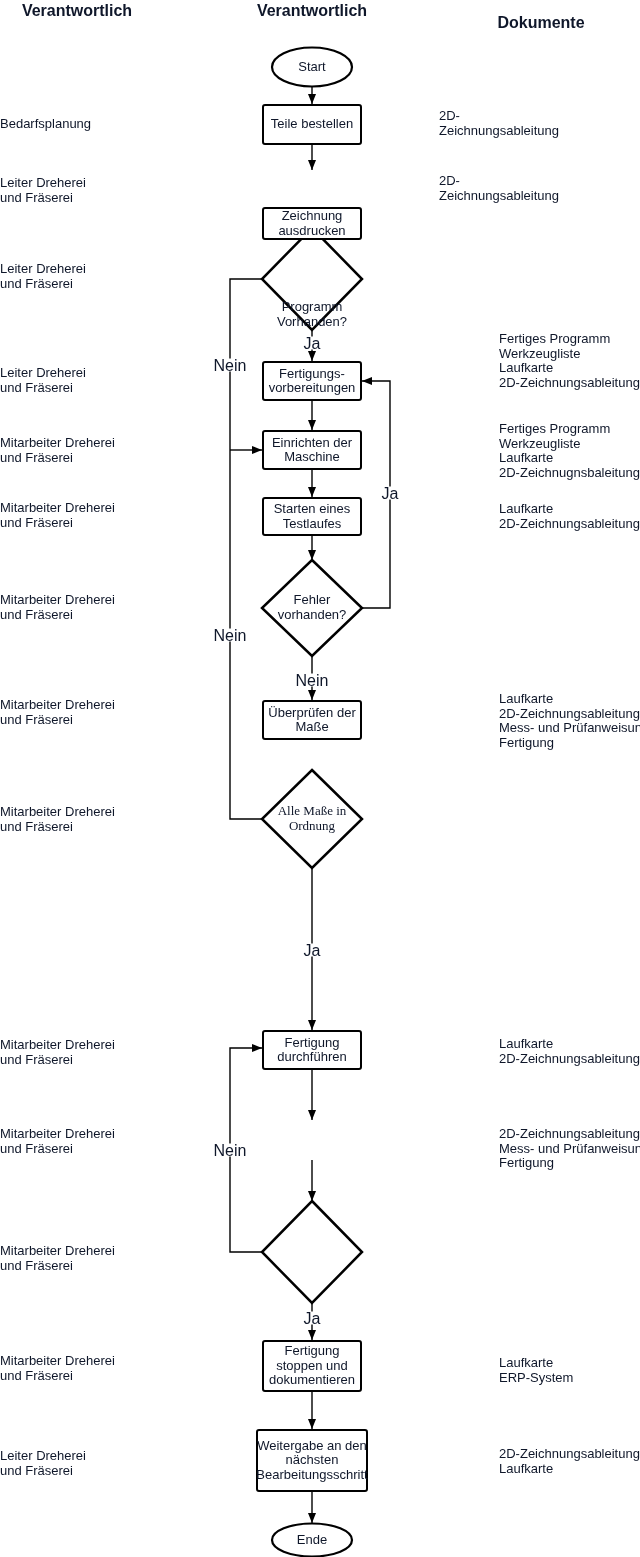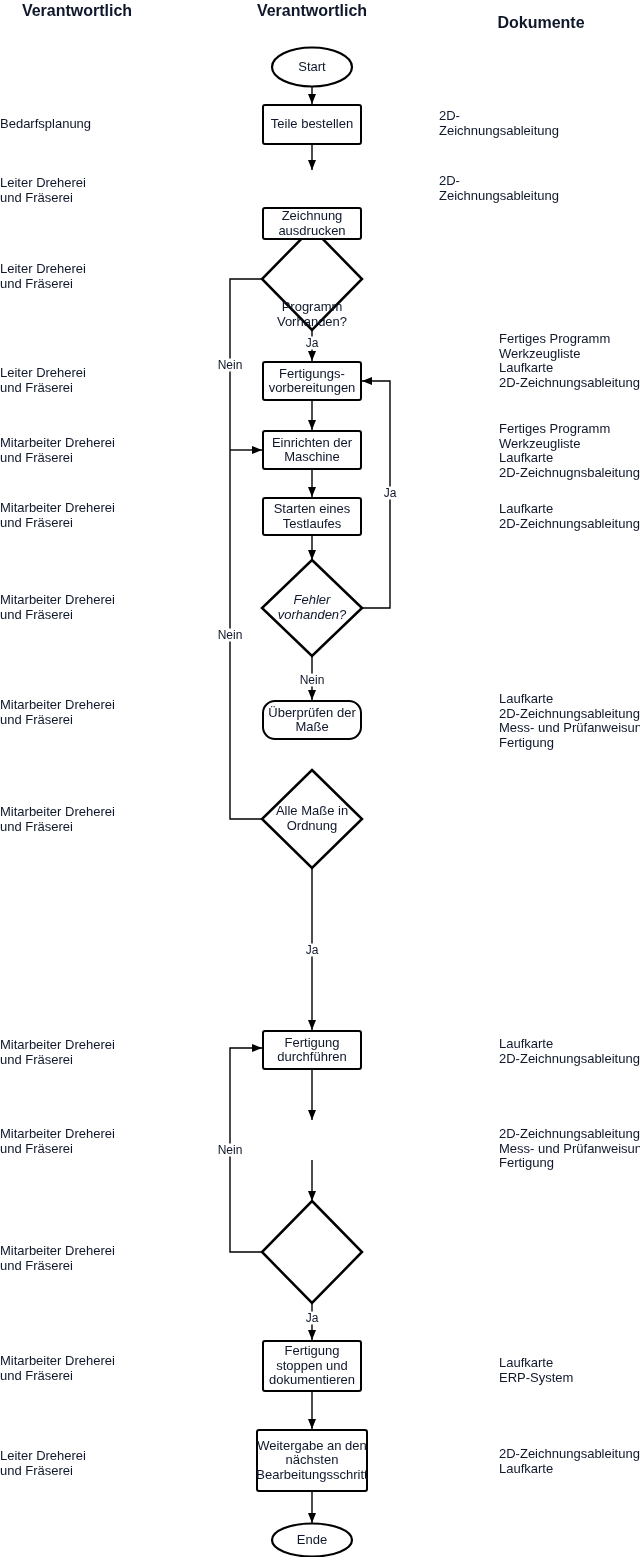--- a/index.html
+++ b/index.html
@@ -10,21 +10,21 @@
   #wires{position:absolute;left:0;top:0;width:640px;height:1557px;}
   .htitle{position:absolute;top:2px;font-weight:bold;font-size:16px;line-height:18px;text-align:center;width:160px;}
   .rlabel{position:absolute;left:0px;width:155px;font-size:13px;line-height:14.5px;white-space:pre-line;}
   .dlabel{position:absolute;left:499px;width:165px;text-align:left;font-size:13px;line-height:14.5px;white-space:pre-line;}
   .dlabel.centered{left:439px;width:160px;text-align:left;}
   .pbox{position:absolute;left:262px;width:100px;box-sizing:border-box;border:2px solid #000;border-radius:3px;
         background:#fff;display:flex;align-items:center;justify-content:center;text-align:center;
         font-size:13px;line-height:14.5px;white-space:pre-line;}
   .dtext{position:absolute;left:257px;width:110px;text-align:center;font-size:13px;line-height:14.5px;white-space:pre-line;}
   .otext{position:absolute;width:110px;text-align:center;font-size:13px;line-height:14.5px;}
-  .elabel{position:absolute;transform:translate(-50%,-50%);background:#fff;font-size:12px;line-height:13px;padding:0 2px;}
+  .elabel{position:absolute;transform:translate(-50%,-50%);background:#fff;font-size:16px;line-height:13px;padding:0 2px;}
 </style>
 </head>
 <body>
 
 <div id="canvas">
 
   <svg id="wires" viewBox="0 0 640 1557" fill="none" stroke="#000" stroke-width="1.4">
     <defs>
       <marker id="arw" markerUnits="userSpaceOnUse" markerWidth="10" markerHeight="8" refX="10" refY="4" orient="auto">
         <path d="M0,0 L10,4 L0,8 z" fill="#000" stroke="none"></path>
@@ -71,36 +71,36 @@
 
   <div class="pbox" style="top:104px;height:41px;">Teile bestellen</div>
   <div class="pbox" style="top:178px;height:33px;margin-top:29px;">Zeichnung
 ausdrucken</div>
   <div class="pbox" style="top:361px;height:40px;">Fertigungs-
 vorbereitungen</div>
   <div class="pbox" style="top:430px;height:40px;">Einrichten der
 Maschine</div>
   <div class="pbox" style="top:497px;height:39px;">Starten eines
 Testlaufes</div>
-  <div class="pbox" style="top:700px;height:40px;border-radius:13px;">Überprüfen der
+  <div class="pbox" style="top:700px;height:40px;">Überprüfen der
 Maße</div>
   <div class="pbox" style="top:1030px;height:40px;">Fertigung
 durchführen</div>
   <div class="pbox" style="top:1340px;height:52px;">Fertigung
 stoppen und
 dokumentieren</div>
   <div class="pbox" style="top:1429px;height:63px;left:256px;width:112px;">Weitergabe an den
 nächsten
 Bearbeitungsschritt</div>
 
   <div class="dtext" style="top:264px;margin-top:36px;">Programm
 Vorhanden?</div>
-  <div class="dtext" style="top:593px;font-style:italic;">Fehler
+  <div class="dtext" style="top:593px;">Fehler
 vorhanden?</div>
-  <div class="dtext" style="top:804px;">Alle Maße in
+  <div class="dtext" style="top:804px;font-family:Liberation Serif, serif;">Alle Maße in
 Ordnung</div>
 
   <div class="rlabel" style="top:117px;">Bedarfsplanung</div>
   <div class="rlabel" style="top:176px;">Leiter Dreherei
 und Fräserei</div>
   <div class="rlabel" style="top:262px;">Leiter Dreherei
 und Fräserei</div>
   <div class="rlabel" style="top:366px;">Leiter Dreherei
 und Fräserei</div>
   <div class="rlabel" style="top:436px;">Mitarbeiter Dreherei

